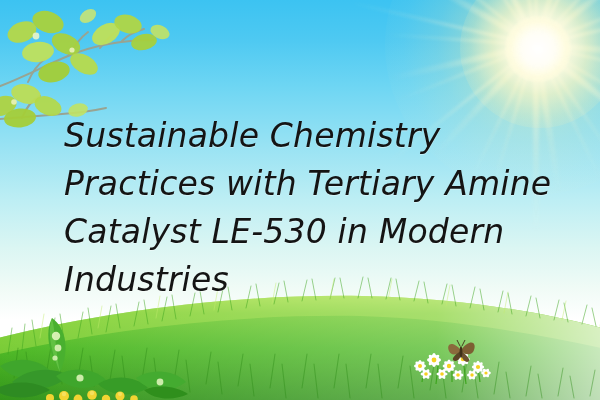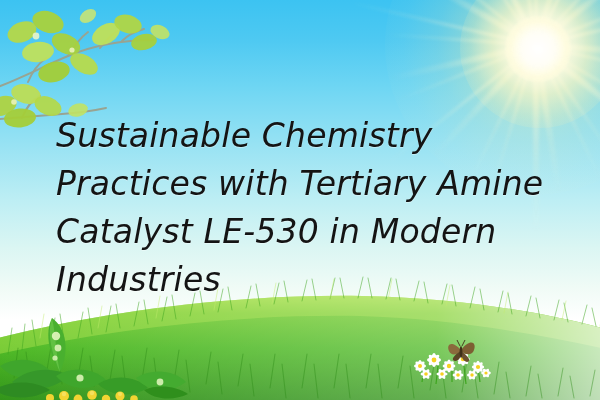--- a/index.html
+++ b/index.html
@@ -79,21 +79,21 @@
   }
   #grass-texture{
     position:absolute;left:0;bottom:0;width:620px;height:150px;
     pointer-events:none;
   }
   #foliage-left{position:absolute;left:-6px;bottom:-2px;width:200px;height:96px;}
   #flowers-cluster{position:absolute;left:400px;bottom:14px;width:120px;height:60px;}
 
   
   #title-block{
-    position:absolute;left:56px;top:112px;width:506px;
+    position:absolute;left:64px;top:112px;width:506px;
     z-index:40;
   }
   #title-text{
     margin:0;
     font-family:"DejaVu Sans", sans-serif;
     font-size:33px;
     font-style:italic;
     font-weight:400;
     line-height:48px;
     letter-spacing:.2px;

